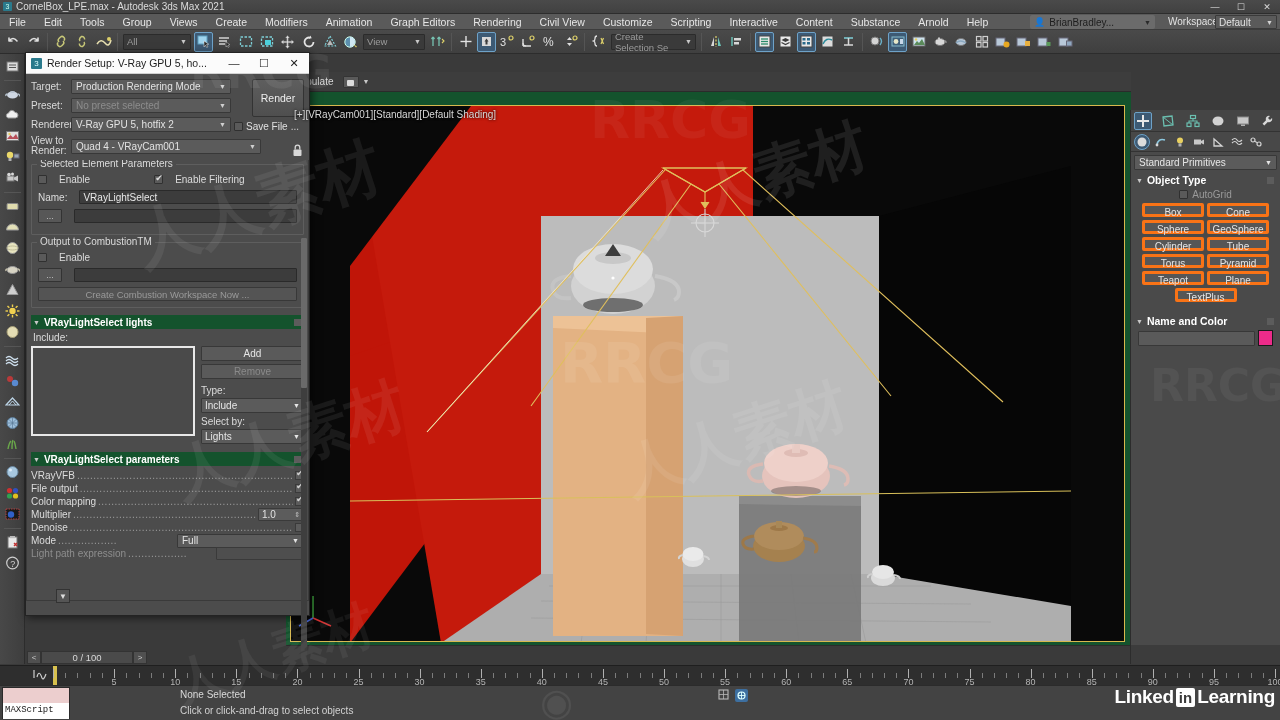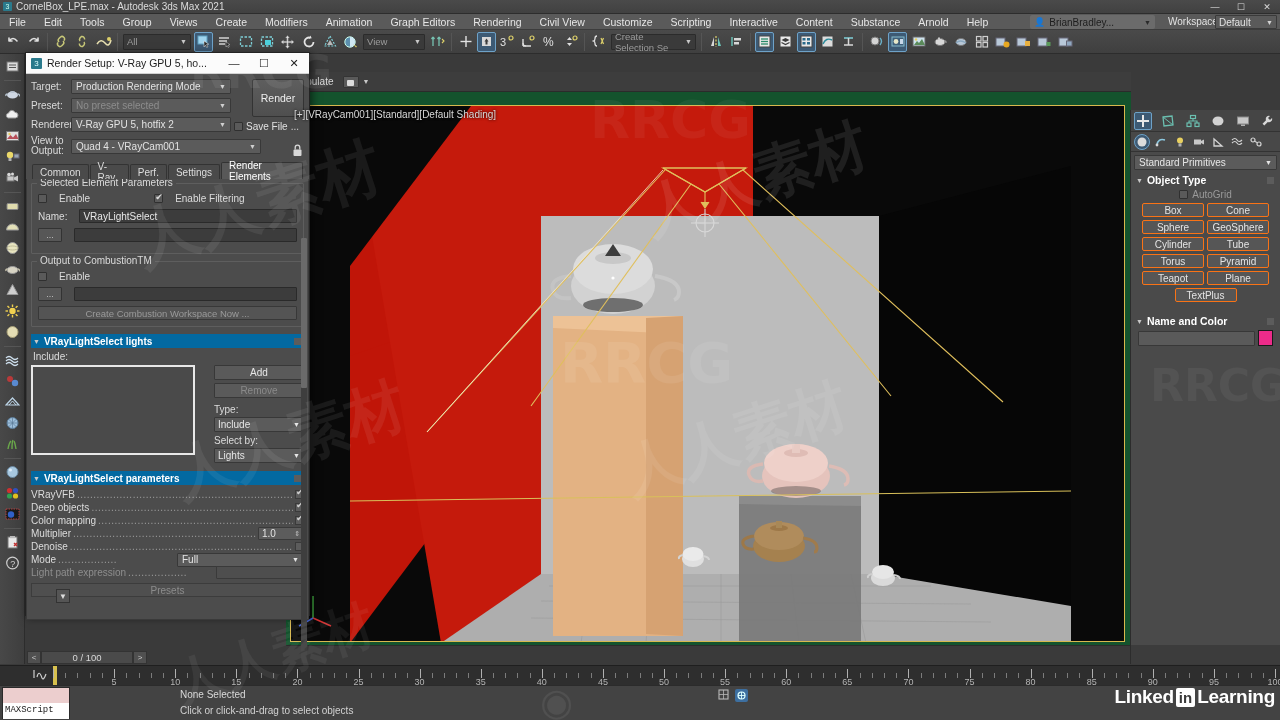--- a/index.html
+++ b/index.html
@@ -129,27 +129,27 @@
   .gtext {
     flex:1;height:14px;background:#3c3c3c;border:1px solid #2a2a2a;
     font-size:10px;color:#e8e8e8;padding:0 3px;line-height:13px;border-radius:1px;
   }
   .dotbtn { width:24px;height:14px;background:#575757;border:1px solid #333;
             font-size:9px;color:#c4c4c4;text-align:center;line-height:13px;border-radius:1px; }
   .widebtn { width:100%;height:14px;background:#545454;border:1px solid #383838;
              font-size:9.5px;color:#9a9a9a;text-align:center;line-height:13px;border-radius:1px; }
 
   .rollup-head {
-    display:flex;align-items:center;height:14px;background:#0369a1;margin-bottom:3px;
+    display:flex;align-items:center;height:14px;background:#14532d;margin-bottom:3px;
   }
   .rollup-arrow { font-size:7px;color:#c8c8c8;margin:0 4px 0 2px; }
   .rollup-label { font-size:10px;color:#fff;font-weight:bold; }
   .rollup-dot { margin-left:auto;width:7px;height:7px;background:#5c5c5c;margin-right:3px; }
 
-  .include-wrap { display:flex;gap:19px; }
+  .include-wrap { display:flex;gap:6px; }
   .listbox { width:164px;height:90px;background:#4a4a4a;border:2px solid #e8e8e8; }
   .sidecol { flex:1;display:flex;flex-direction:column; }
   .sbtn { height:15px;background:#5a5a5a;border:1px solid #383838;font-size:10px;color:#e6e6e6;
           text-align:center;line-height:13px;margin-bottom:3px;border-radius:1px; }
   .sbtn.dis { color:#8a8a8a; }
   .slabel { font-size:10px;color:#dcdcdc;margin:3px 0 2px 0; }
   .ssel { height:15px;background:#5b5b5b;border:1px solid #383838;font-size:10px;color:#e6e6e6;
           display:flex;align-items:center;padding:0 3px;border-radius:1px; }
   .ssel .arr { margin-left:auto;font-size:7px; }
 
@@ -218,21 +218,21 @@
     margin:3px;height:15px;background:#5b5b5b;border:1px solid #383838;border-radius:1px;
     display:flex;align-items:center;padding:0 4px;font-size:10px;color:#e6e6e6;
   }
   .cp-sel .arr { margin-left:auto;font-size:7px; }
   .cp-roll { margin:2px 3px; }
   .cp-rhead { display:flex;align-items:center;height:14px; }
   .cp-rlabel { font-size:10.5px;color:#fff;font-weight:bold; }
   .cp-autogrid { display:flex;align-items:center;justify-content:center;gap:4px;height:14px;
                  font-size:10px;color:#999; }
   .objgrid { display:flex;flex-wrap:wrap;gap:3px;justify-content:center;padding:2px 4px; }
-  .objbtn { width:62px;height:14px;background:#565656;border:1px solid #f97316;border-radius:2px;
+  .objbtn { width:62px;height:14px;background:#565656;border:3px solid #f97316;border-radius:2px;
             font-size:10px;color:#e4e4e4;text-align:center;line-height:13px; }
   .nc-row { display:flex;align-items:center;gap:3px;padding:2px 4px; }
   .nc-field { flex:1;height:15px;background:#5a5a5a;border:1px solid #383838;border-radius:1px; }
   .nc-swatch { width:15px;height:16px;background:#ec2b8a;border:1px solid #1a1a1a; }
 
   
   .sceneexp-bar {
     position:absolute;left:25px;top:620px;width:1105px;height:35px;
     background:#3f3f3f;display:flex;align-items:center;padding-left:6px;gap:5px;
     border-top:1px solid #2c2c2c;
@@ -1045,47 +1045,40 @@
         </div>
       </div>
       <div class="frow">
         <div class="flab">Renderer:</div>
         <div class="fsel" style="max-width:160px">
           <span>V-Ray GPU 5, hotfix 2</span>
           <span class="arr">▼</span>
         </div>
       </div>
       <div class="frow">
-        <div class="flab two">View to Output:</div>
+        <div class="flab two">View to Render:</div>
         <div class="fsel" style="max-width:190px">
           <span>Quad 4 - VRayCam001</span>
           <span class="arr">▼</span>
         </div>
       </div>
 
       <div class="render-btn">Render</div>
       <div class="savefile-row">
         <span class="chk"></span>
         <span style="font-size:10px;color:#e0e0e0">Save File</span>
         <span style="font-size:10px;color:#d0d0d0">...</span>
       </div>
       <div class="lockbtn">
         <svg width="11" height="13" viewBox="0 0 11 13">
             <rect x="1.5" y="5.5" width="8" height="6.5" rx="1" fill="#d8d8d8"></rect>
             <path d="M3.2 5.5 v-2 a2.3 2.3 0 0 1 4.6 0 v2" stroke="#d8d8d8" stroke-width="1.3" fill="none"></path>
           </svg>
       </div>
 
-      <div class="tabs" id="rstabs">
-          <div class="tab">Common</div>
-          <div class="tab">V-Ray</div>
-          <div class="tab">Perf.</div>
-          <div class="tab">Settings</div>
-          <div class="tab active">Render Elements</div>
-        </div>
     </div>
 
     <div class="panel">
 
       <div class="group">
         <div class="group-title">Selected Element Parameters</div>
         <div class="grow">
           <span class="chk"></span>
           <span class="glabel">Enable</span>
           <span class="chk on" style="margin-left:52px"></span>
@@ -1148,21 +1141,21 @@
           <span class="rollup-label">VRayLightSelect parameters</span>
           <span class="rollup-dot"></span>
         </div>
         <div id="paramrows">
             <div class="prow">
               <span class="pname">VRayVFB</span>
               <span class="pdots">......................................................................</span>
               <span class="pchk on"></span>
             </div>
             <div class="prow">
-              <span class="pname">Deep objects</span>
+              <span class="pname">File output</span>
               <span class="pdots">......................................................................</span>
               <span class="pchk on"></span>
             </div>
             <div class="prow">
               <span class="pname">Color mapping</span>
               <span class="pdots">......................................................................</span>
               <span class="pchk on"></span>
             </div>
             <div class="prow">
               <span class="pname">Multiplier</span>
@@ -1184,21 +1177,20 @@
                 <span>Full</span>
                 <span class="arr">▼</span>
               </span>
             </div>
             <div class="prow">
               <span class="pname " style="color: rgb(142, 142, 142);">Light path expression</span>
               <span class="pdots">..................</span>
               <span class="plpe"></span>
             </div>
           </div>
-        <div class="presets-btn">Presets</div>
       </div>
     </div>
 
     <div class="dlg-scroll">
         <div class="thumb"></div>
       </div>
     <div class="dlg-bottom-btn">▼</div>
   </div>
 
 

